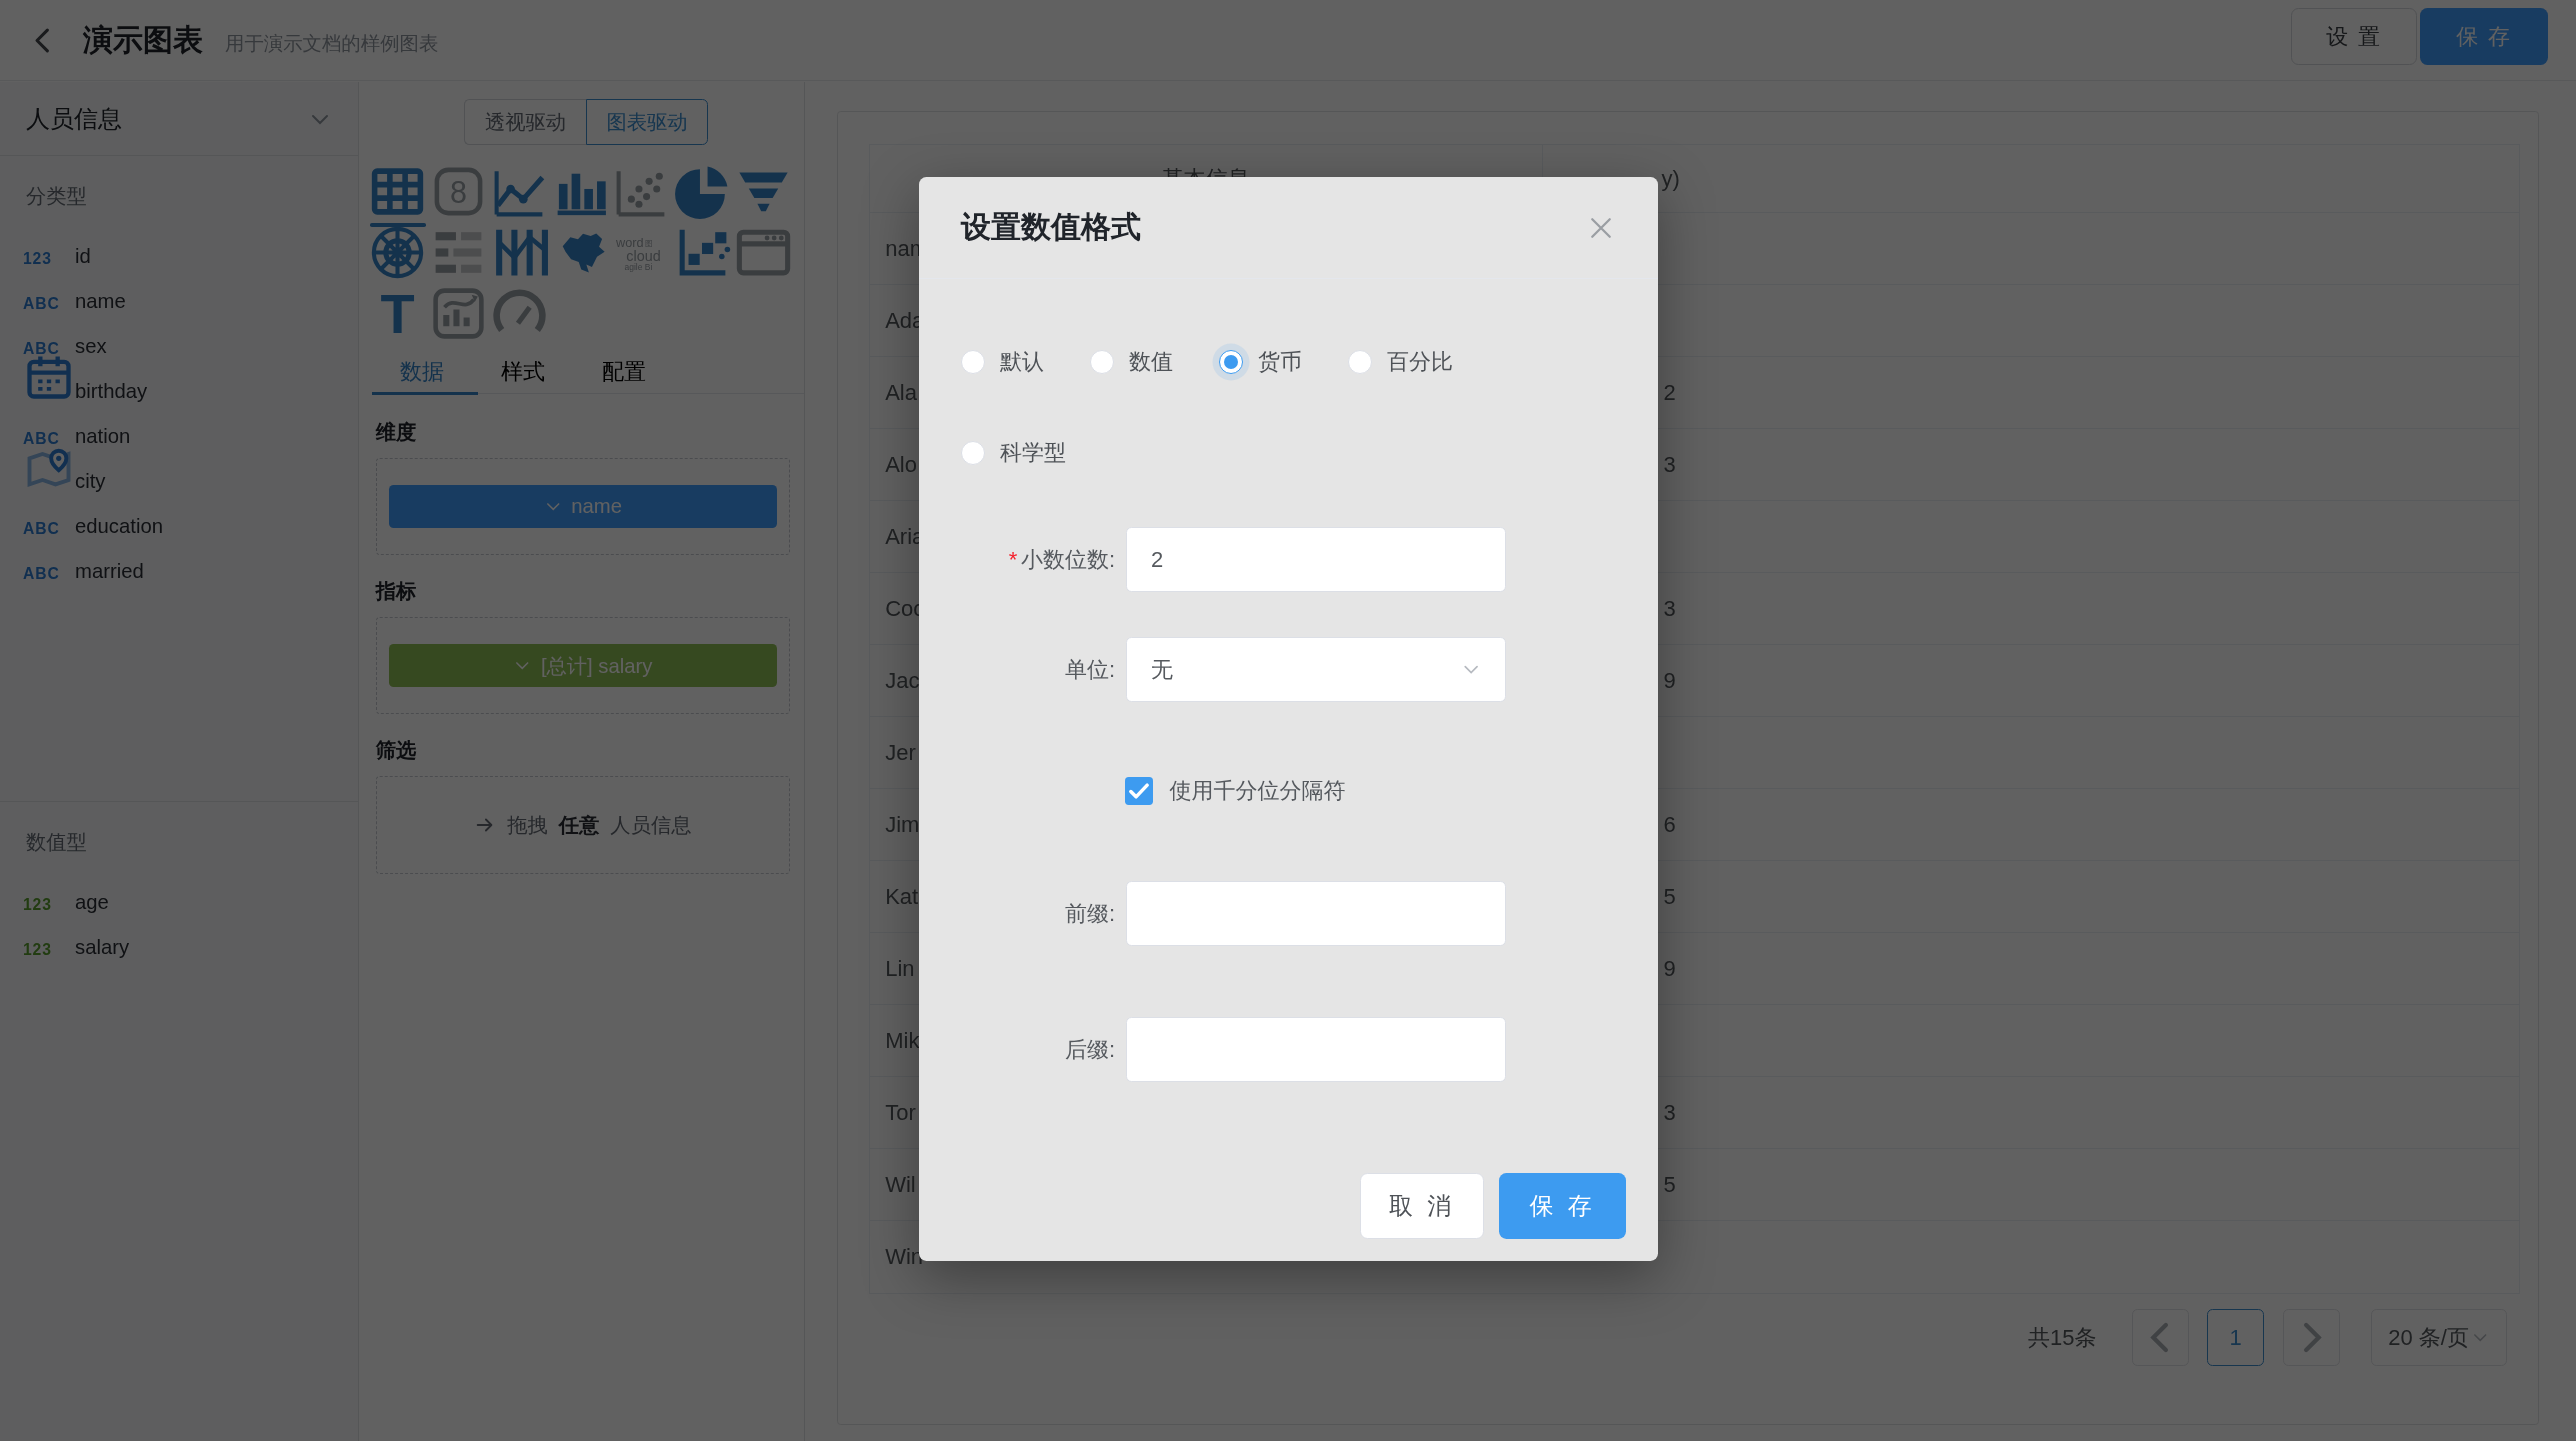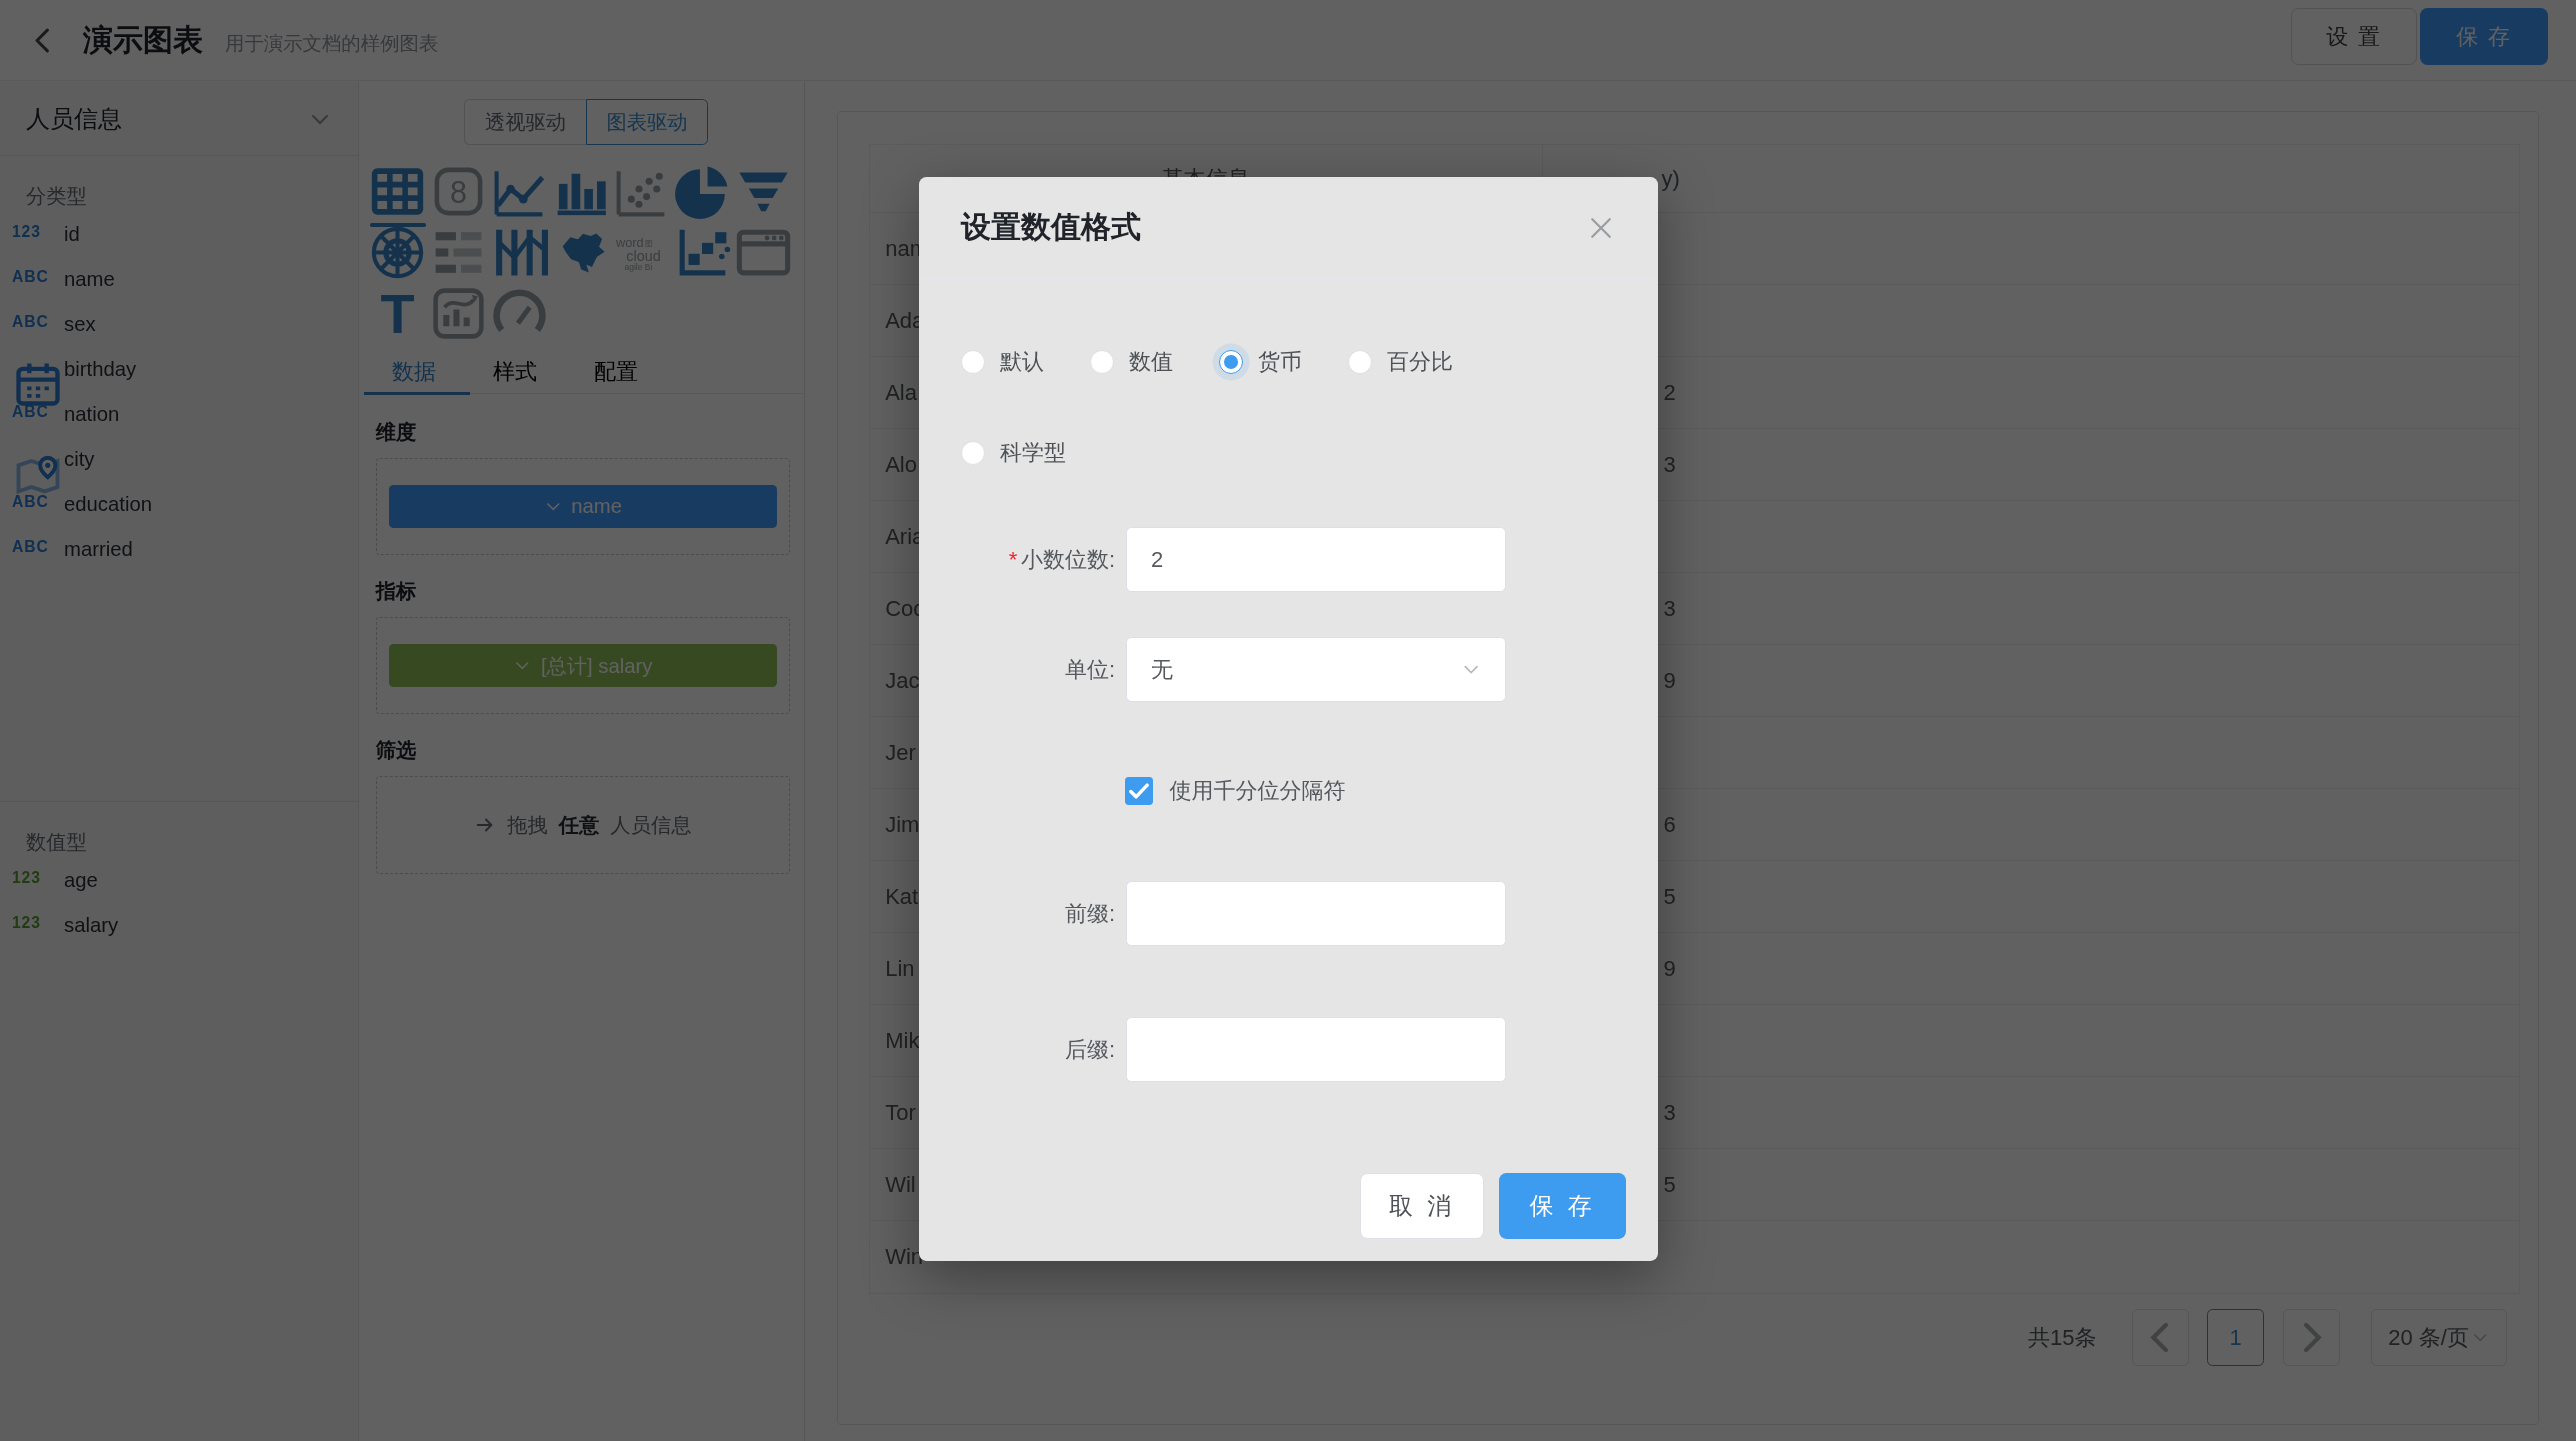--- a/index.html
+++ b/index.html
@@ -24,21 +24,21 @@
 
   
   .sidebar{position:absolute;top:82px;left:0;width:359px;bottom:0;background:#f7f8fa;
            border-right:0.9px solid #e0e2e5}
   .ds-row{height:74px;display:flex;align-items:center;padding:0 26px;
           border-bottom:0.9px solid #e0e2e5;font-size:24px}
   .ds-row .chev{margin-left:auto;width:24px;height:24px;color:#8f959e}
   .fld-sec{padding-top:3.7px}
   .sec1{height:646px;border-bottom:0.9px solid #e0e2e5}
   .sec-label{font-size:20.3px;color:#646a73;margin:22px 0 13px 26px}
-  .fld{height:45px;display:flex;align-items:flex-start;padding-left:12px}
+  .fld{height:45px;display:flex;align-items:flex-end;padding-left:23px}
   .f-icon{width:52px;flex:none;font-size:15.7px;font-weight:700;letter-spacing:0.9px}
   .f-icon svg{width:22px;height:22px}
   .f-icon[data-variant="blue"]{color:#2d7dd2}
   .f-icon[data-variant="green"]{color:#5a9e2f}
   .f-name{font-size:20.3px;color:#2b2f36}
 
   
   .panel{position:absolute;top:82px;left:360px;width:445px;bottom:0;background:#fff;
          border-right:0.9px solid #e0e2e5}
   .toggle{position:absolute;left:104px;top:16.6px;display:flex}
@@ -46,21 +46,21 @@
       background:#fff;border:0.9px solid #d4d7dc;color:#646a73}
   .tg-left{border-radius:5.5px 0 0 5.5px;border-right:none}
   .tg-right{border-radius:0 5.5px 5.5px 0;border:0.9px solid #3e8fd0;color:#3e8fd0}
   .ct-grid{position:absolute;left:7.4px;top:79px;width:431px;display:flex;flex-wrap:wrap}
   .ct{width:61px;height:61px;display:flex;align-items:center;justify-content:center;position:relative}
   .ct svg{width:39px;height:35px}
   .ct[data-variant="blue"]{color:#3685c9}
   .ct[data-variant="gray"]{color:#9aa0a6}
   .ct[data-active="true"]::after{content:"";position:absolute;left:2.8px;right:2.8px;bottom:-4.6px;
        height:3.7px;border-radius:1.8px;background:#3685c9}
-  .tabs{position:absolute;left:4px;top:269px;right:0;height:43px;border-bottom:0.9px solid #e4e7ed;
+  .tabs{position:absolute;left:12px;top:269px;right:0;height:43px;border-bottom:0.9px solid #e4e7ed;
         display:flex;padding-left:28px}
   .tab{font-size:22px;color:#000000;margin-right:57px;display:flex;align-items:center;position:relative}
   .tab[data-active="true"]{color:#3685c9}
   .tab[data-active="true"]::after{content:"";position:absolute;bottom:-1.8px;left:-28px;width:106px;
         height:2.8px;background:#3685c9}
   .p-body{position:absolute;left:15.7px;right:14px;top:314px}
   .p-label{font-size:20.3px;font-weight:700;margin:22px 0 12px 0;color:#20242a}
   .dash-box{border:0.9px dashed #c4c8cf;border-radius:3.7px;padding:26px 12px}
   .pill{height:43px;border-radius:4.6px;display:flex;align-items:center;justify-content:center;
         gap:9.2px;color:#fff;font-size:20.3px}

